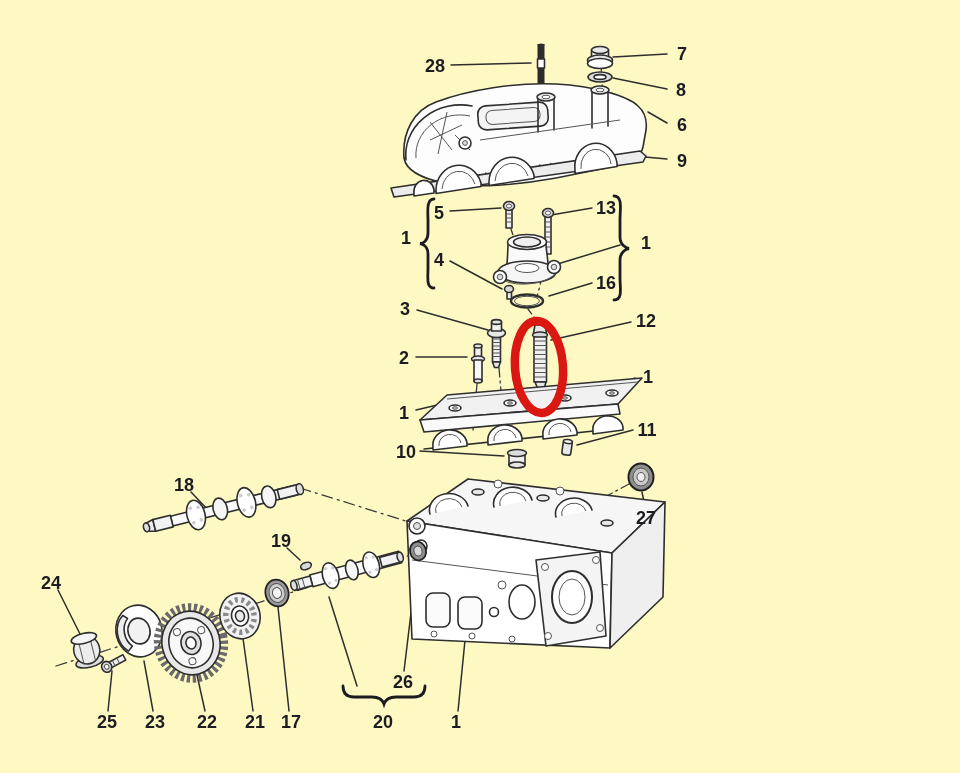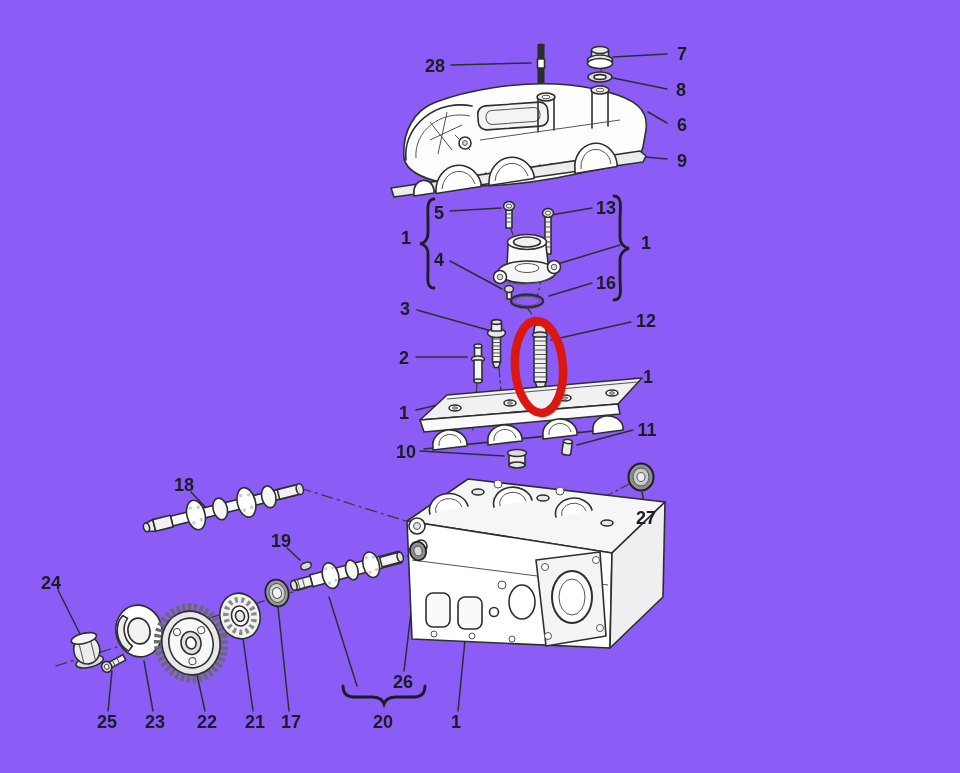--- a/index.html
+++ b/index.html
@@ -1,17 +1,17 @@
 <!DOCTYPE html>
 <html><head>
 <meta charset="utf-8">
 <style>
   html,body{margin:0;padding:0;background:#ffffff;}
   body{width:960px;height:773px;overflow:hidden;position:relative;}
-  .canvas{width:960px;height:773px;position:relative;background:#8b5cf6;}
+  .canvas{width:960px;height:773px;position:relative;background:#fef9c3;}
   svg{display:block;}
   .lbl{font-family:"Liberation Sans",sans-serif;font-size:18px;font-weight:bold;fill:#1c1c22;text-anchor:middle;}
   .ln{stroke:#2e2e2e;stroke-width:1.5;stroke-linecap:round;}
   .ax{stroke:#3a3a3a;stroke-width:1.3;stroke-linecap:round;}
   .pt{stroke:#2e2e2e;stroke-width:1.6;stroke-linejoin:round;stroke-linecap:round;}
   .thin{stroke:#555;stroke-width:1;}
   .brace{stroke:#1c1c22;stroke-width:2.8;fill:none;stroke-linecap:round;}
 </style>
 </head>
 <body>

